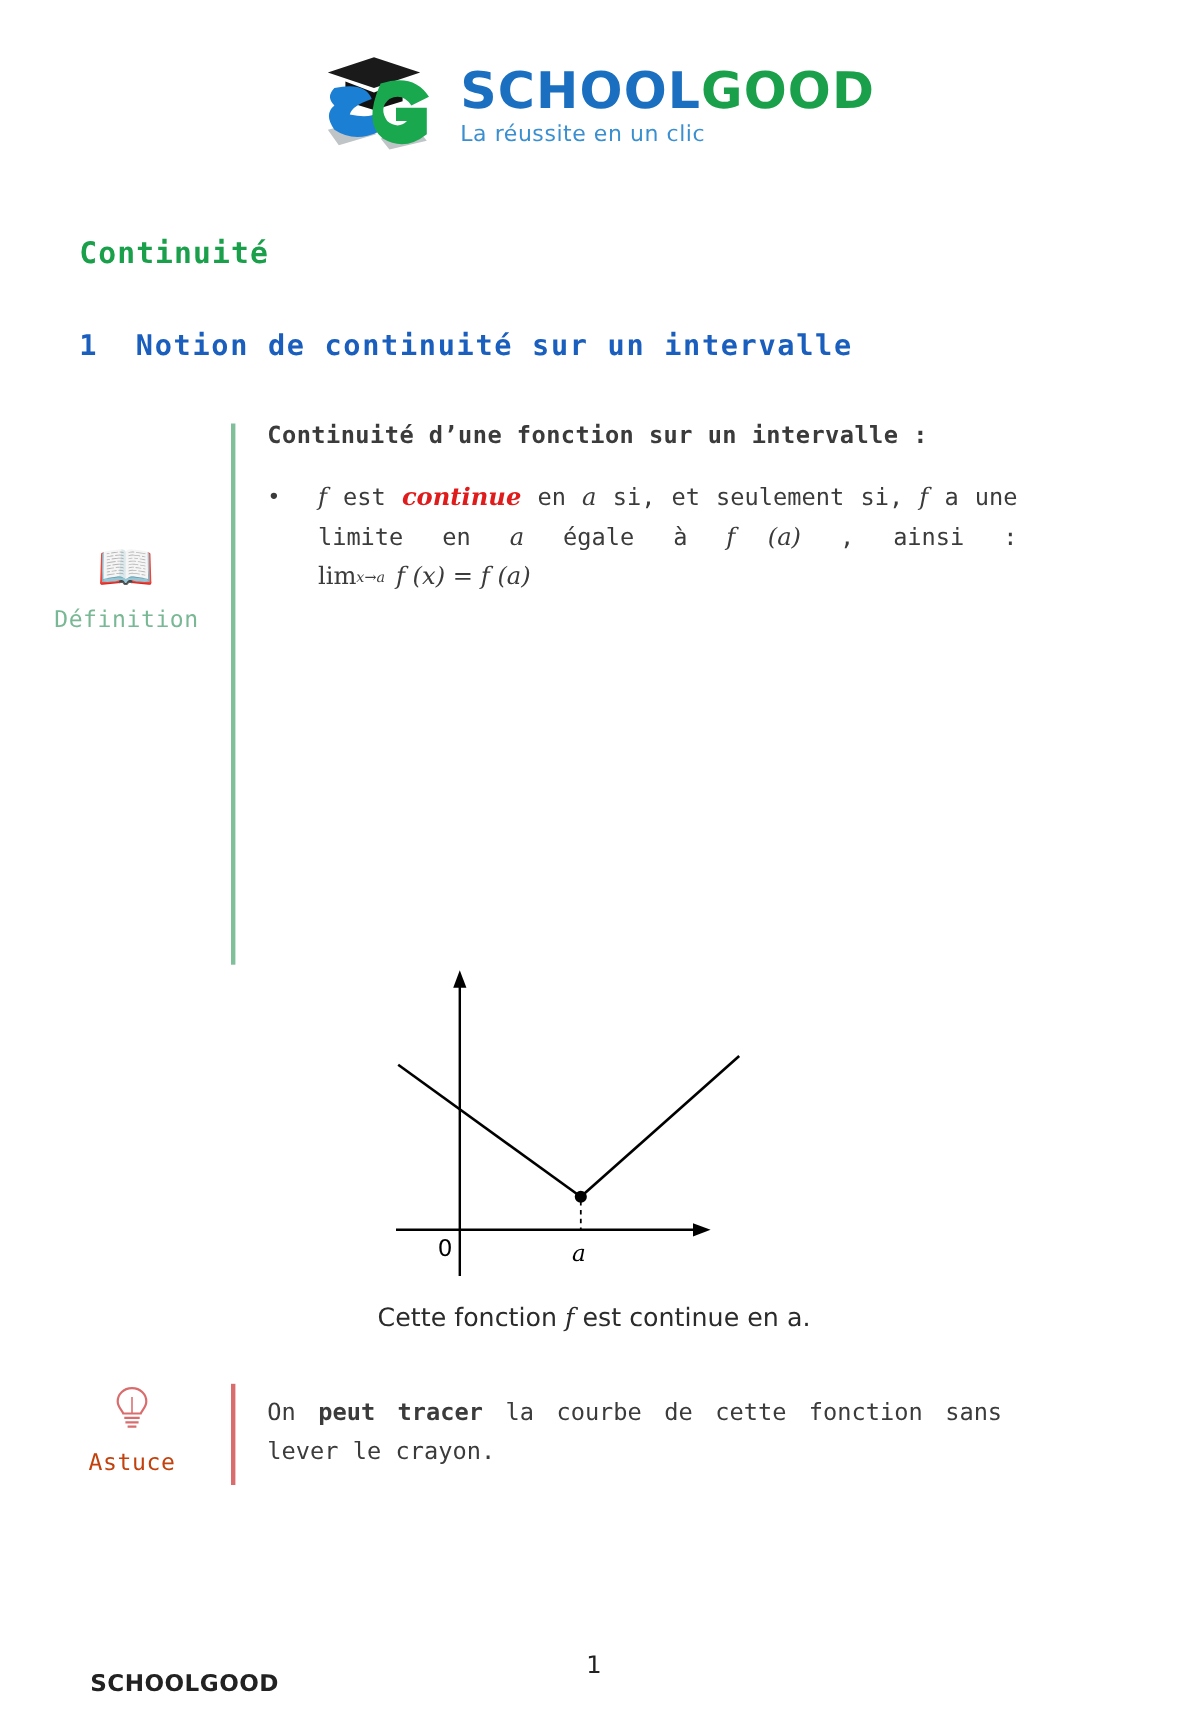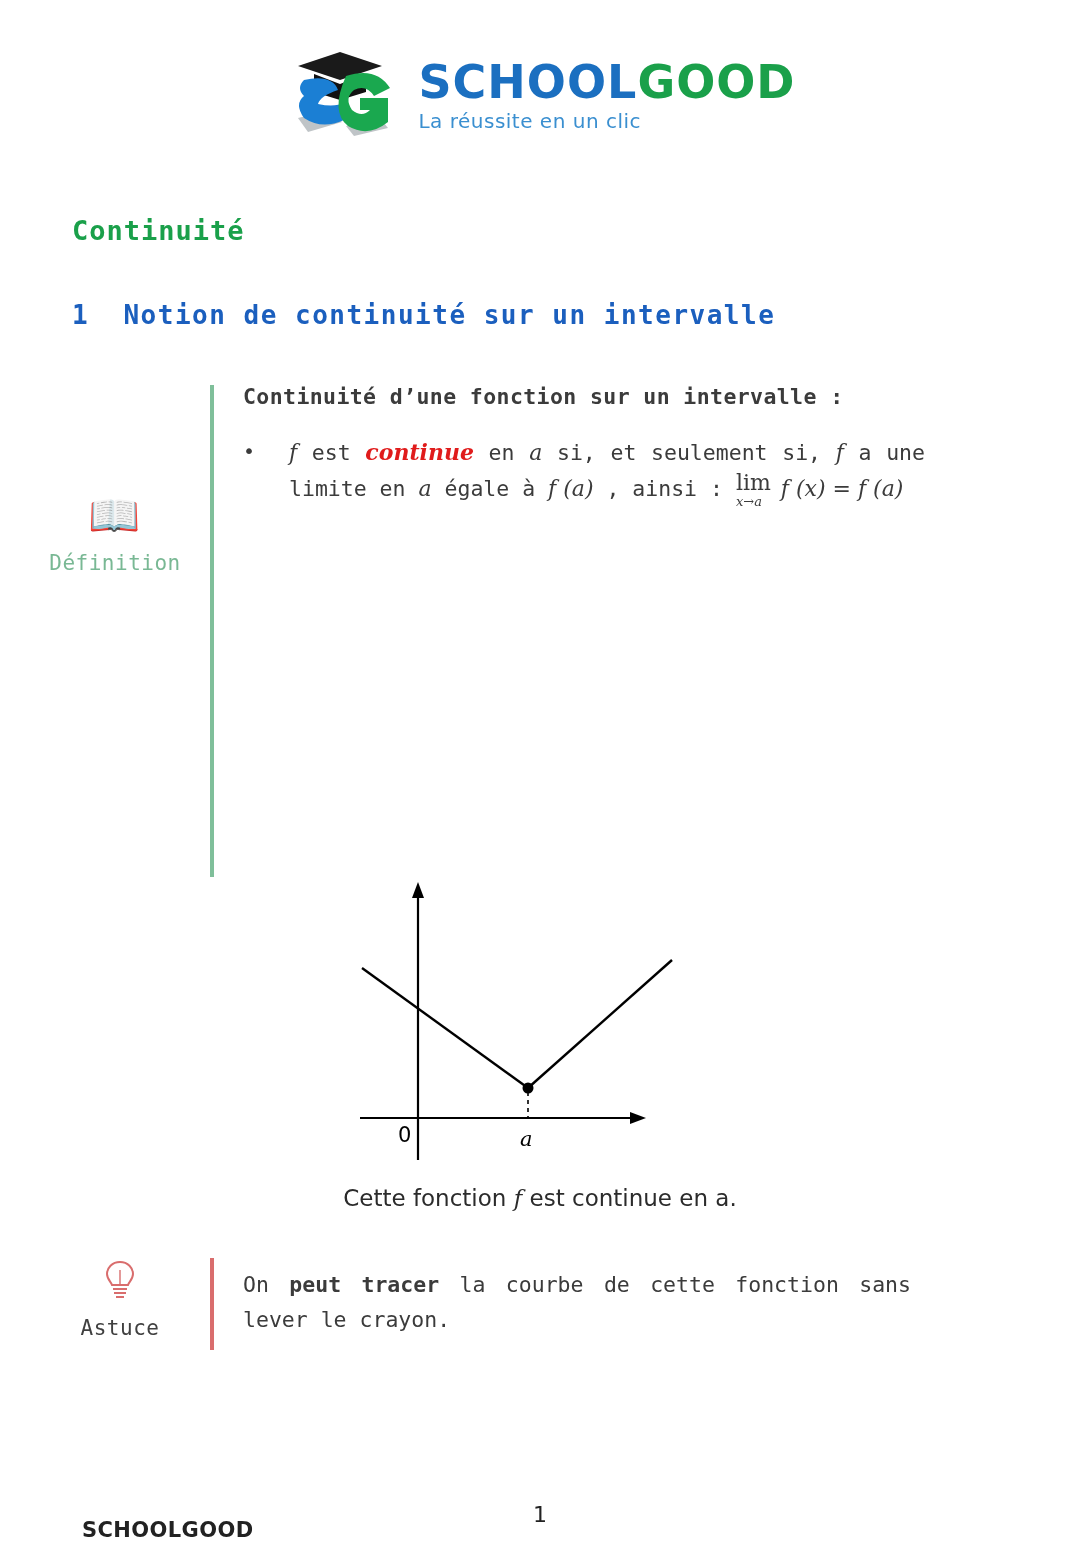--- a/index.html
+++ b/index.html
@@ -160,22 +160,22 @@
 
   .limit-line {
     display: inline-block;
     vertical-align: middle;
     font-family: "DejaVu Serif", serif;
     font-size: 22px;
     white-space: nowrap;
   }
   .limop {
     display: inline-flex;
-    flex-direction: column;
-    align-items: flex-start;
+    flex-direction: row;
+    align-items: center;
     vertical-align: middle;
     line-height: 1;
     margin-right: 3px;
   }
   .limop .top { font-style: normal; font-size: 22px; }
   .limop .bot { font-size: 13px; font-style: italic; margin-top: 1px; }
 
   
   .figure {
     position: absolute;
@@ -209,21 +209,21 @@
     position: absolute;
     left: 45px;
     top: 1258px;
     width: 150px;
     text-align: center;
   }
   .astuce-icon { font-size: 40px; line-height: 1; color: #d96d6d; }
   .astuce-label {
     margin-top: 10px;
     font-size: 21px;
-    color: #404040;
+    color: #c2410c;
     letter-spacing: 0.5px;
   }
   .astuce-body {
     position: absolute;
     left: 243px;
     top: 1268px;
     width: 668px;
     font-size: 21.5px;
     line-height: 1.62;
     color: #3b3b3b;

